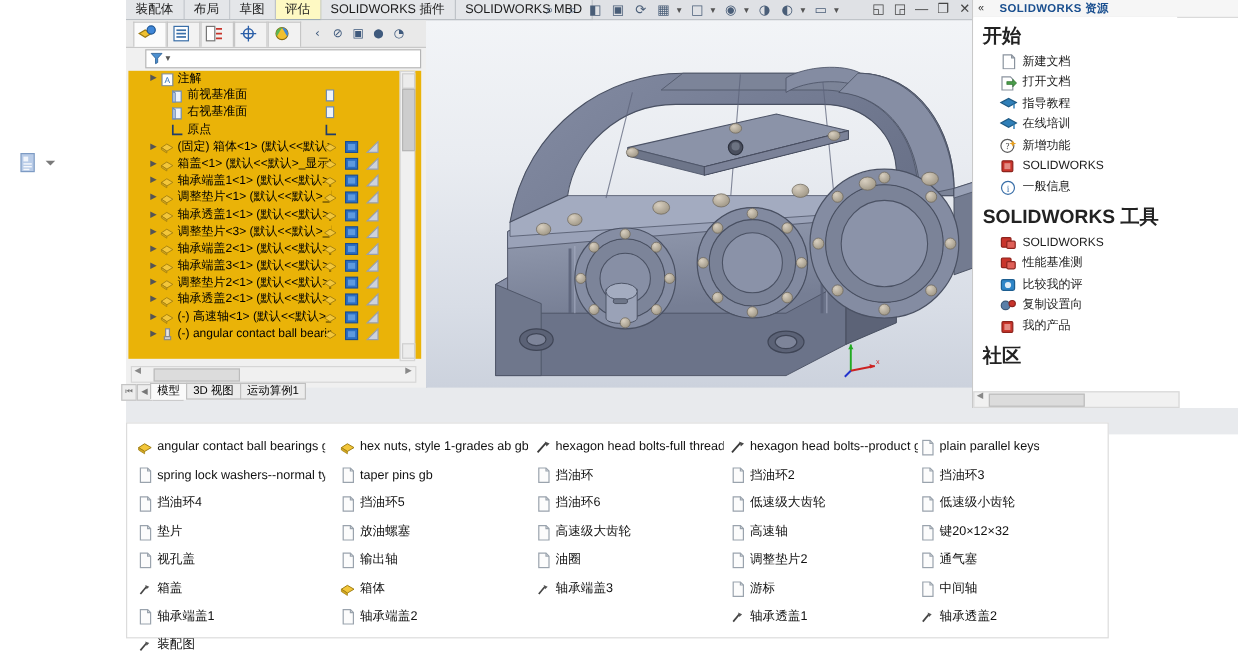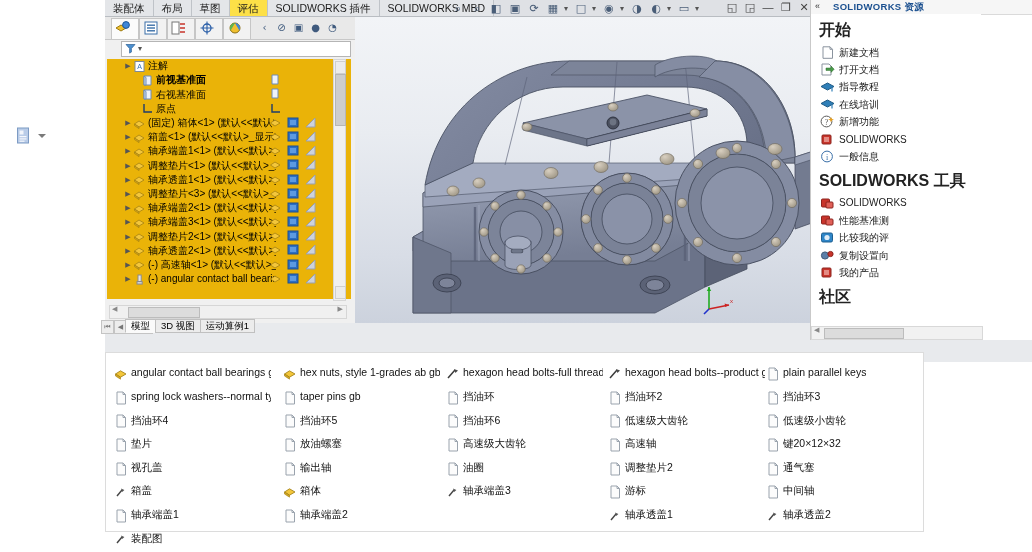--- a/index.html
+++ b/index.html
@@ -18,21 +18,21 @@
               border-top:4px solid #7a7a7a;}
 
   
   #app-window{left:105px;top:0;width:927px;height:362px;background:#e8eaed;}
 
   
   #tabbar{left:0;top:0;height:17px;width:927px;background:#dfe1e5;}
   .tab{float:left;height:16px;line-height:16px;padding:0 8px;font-size:10.5px;
        background:#e4e6e9;border-right:1px solid #bfc3c8;border-bottom:1px solid #b9bdc2;
        color:#1a1a1a;white-space:nowrap;}
-  .tab.active{background:#fde047;border-bottom:1px solid #0c4a6e;}
+  .tab.active{background:#fef9c3;border-bottom:1px solid #0c4a6e;}
   #tabbar-fill{position:absolute;left:0;top:16px;width:927px;height:1px;background:#b9bdc2;}
 
   
   #view-toolbar{left:345px;top:1px;height:16px;}
   .vt{display:inline-block;width:16px;height:14px;margin-right:3px;vertical-align:middle;position:relative;}
   .vt-dd{display:inline-block;width:7px;margin-right:2px;font-size:8px;color:#555;vertical-align:middle;}
 
   
   #win-btns{left:618px;top:1px;font-size:11px;color:#444;}
   #win-btns span{display:inline-block;width:18px;text-align:center;}
@@ -75,21 +75,21 @@
   .navb{display:inline-block;width:11px;height:12px;border:1px solid #c4c4c4;background:#ededed;
         font-size:7px;line-height:12px;text-align:center;color:#777;}
 
   
   #taskpane{left:705px;top:0px;width:222px;height:340px;background:#fff;border-left:1px solid #c9c9c9;}
   #tp-header{position:absolute;left:0;top:0;width:222px;height:14px;background:#f6f6f6;border-bottom:1px solid #dadada;}
   #tp-collapse{position:absolute;left:4px;top:1px;font-size:9px;color:#333;}
   #tp-title{position:absolute;left:22px;top:1px;font-size:9.5px;font-weight:bold;color:#1a4f8f;letter-spacing:.3px;}
   #tp-body{position:absolute;left:0;top:14px;width:170px;height:312px;overflow:hidden;background:#fff;}
   .tp-section{font-size:16px;font-weight:bold;color:#222;margin:6px 0 2px 8px;}
-  .tp-item{height:17.4px;line-height:17.4px;padding-left:9px;white-space:nowrap;font-size:10px;color:#1a1a1a;}
+  .tp-item{height:17.4px;line-height:17.4px;padding-left:22px;white-space:nowrap;font-size:10px;color:#1a1a1a;}
   .tp-ic{display:inline-block;width:15px;height:13px;vertical-align:middle;margin-right:4px;position:relative;}
   .tp-txt{display:inline-block;vertical-align:middle;}
   #tp-hscroll{position:absolute;left:0;top:326px;width:170px;height:12px;background:#f1f1f1;border:1px solid #d8d8d8;}
   #tp-hthumb{position:absolute;left:12px;top:1px;width:78px;height:9px;background:#dcdcdc;border:1px solid #bcbcbc;}
 
   
   #bottom-panel{left:105px;top:352px;width:817px;height:178px;background:#fff;
                 border:1px solid #dcdcdc;}
   .fcol{position:absolute;top:8px;width:163px;}
   .fitem{height:23.6px;line-height:23.6px;white-space:nowrap;font-size:10.5px;color:#111;overflow:hidden;}
@@ -209,21 +209,21 @@
         </svg>
       </span>
       <span style="position:absolute;left:16px;top:2px;font-size:8px;color:#555;">▾</span>
     </div>
 
     <div id="fm-tree">
         <div class="trow" style="padding-left: 16px;"><span class="texp">▶</span><span class="ticon"><svg width="13" height="11" viewBox="0 0 13 11">
               <rect x="2" y="0.5" width="9" height="10" fill="#fff" stroke="#7d8a99"></rect>
               <text x="6.5" y="8" font-size="7" text-anchor="middle" fill="#2f6fb8" font-family="Liberation Sans, sans-serif">A</text>
             </svg></span><span class="tlabel">注解</span></div>
-        <div class="trow" style="padding-left: 24px; font-weight: bold;"><span class="texp"></span><span class="ticon"><svg width="13" height="11" viewBox="0 0 13 11">
+        <div class="trow" style="padding-left: 24px;"><span class="texp"></span><span class="ticon"><svg width="13" height="11" viewBox="0 0 13 11">
               <path d="M3 1 L10 1 L10 10 L3 10 Z" fill="#eef3fa" stroke="#6e8bb5"></path>
               <path d="M3 1 L5 2.5 L5 10 L3 10Z" fill="#cfe0f2" stroke="#6e8bb5"></path>
             </svg></span><span class="tlabel">前视基准面</span><span class="rcol rc1"><svg width="12" height="11" viewBox="0 0 12 11">
               <path d="M3 1 L9 1 L9 10 L3 10 Z" fill="#eef3fa" stroke="#6e8bb5"></path>
             </svg></span></div>
         <div class="trow" style="padding-left: 24px;"><span class="texp"></span><span class="ticon"><svg width="13" height="11" viewBox="0 0 13 11">
               <path d="M3 1 L10 1 L10 10 L3 10 Z" fill="#eef3fa" stroke="#6e8bb5"></path>
               <path d="M3 1 L5 2.5 L5 10 L3 10Z" fill="#cfe0f2" stroke="#6e8bb5"></path>
             </svg></span><span class="tlabel">右视基准面</span><span class="rcol rc1"><svg width="12" height="11" viewBox="0 0 12 11">
               <path d="M3 1 L9 1 L9 10 L3 10 Z" fill="#eef3fa" stroke="#6e8bb5"></path>

